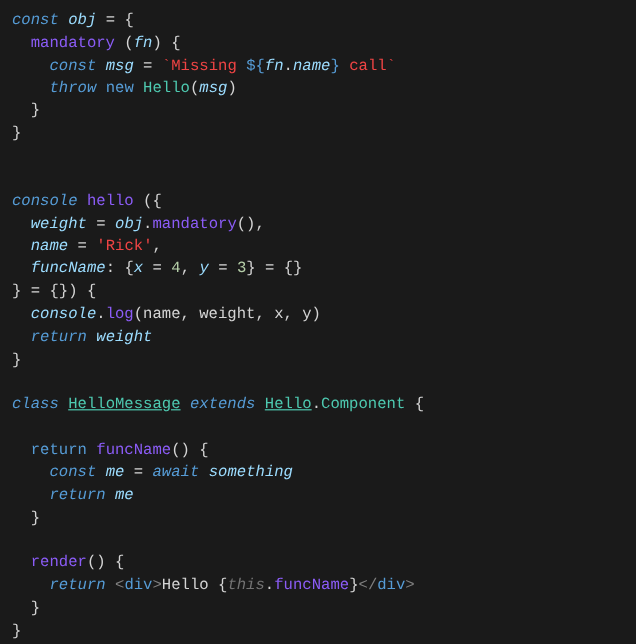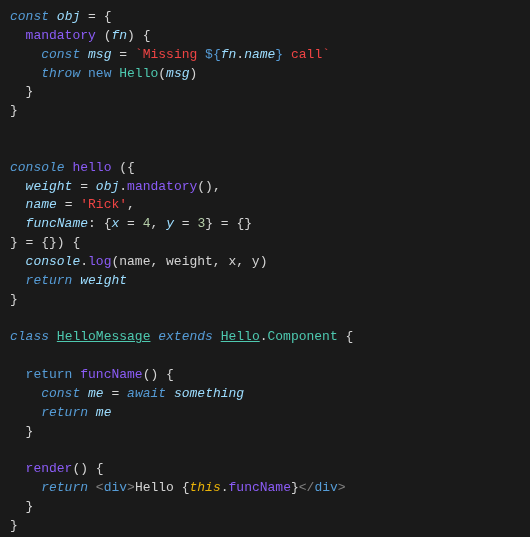--- a/index.html
+++ b/index.html
@@ -22,21 +22,21 @@
   .kwn { color: #569cd6; }
   .str { color: #ef4444; }
   .fn { color: #8b5cf6; }
   .cls { color: #4ec9b0; text-decoration: underline; }
   .clsn { color: #4ec9b0; }
   .var { color: #9cdcfe; font-style: italic; }
   .punc { color: #d4d4d4; }
   .num { color: #b5cea8; }
   .op { color: #d4d4d4; }
   .jsx { color: #808080; }
-  .this { color: #eab308; font-style: italic; margin-top: 28px; }
+  .this { color: #737373; font-style: italic; margin-top: 28px; }
 </style>
 </head>
 <body>
 
 <pre><span><span class="kw">const</span> <span class="var">obj</span> <span class="op">=</span> <span class="punc">{</span></span>
 <span>  <span class="fn">mandatory</span> (<span class="var">fn</span>) <span class="punc">{</span></span>
 <span>    <span class="kw">const</span> <span class="var">msg</span> <span class="op">=</span> <span class="str">`Missing </span><span class="kwn">${</span><span class="var">fn</span><span class="punc">.</span><span class="var">name</span><span class="kwn">}</span><span class="str"> call`</span></span>
 <span>    <span class="kw">throw</span> <span class="kwn">new</span> <span class="clsn">Hello</span>(<span class="var">msg</span>)</span>
 <span>  <span class="punc">}</span></span>
 <span><span class="punc">}</span></span>

